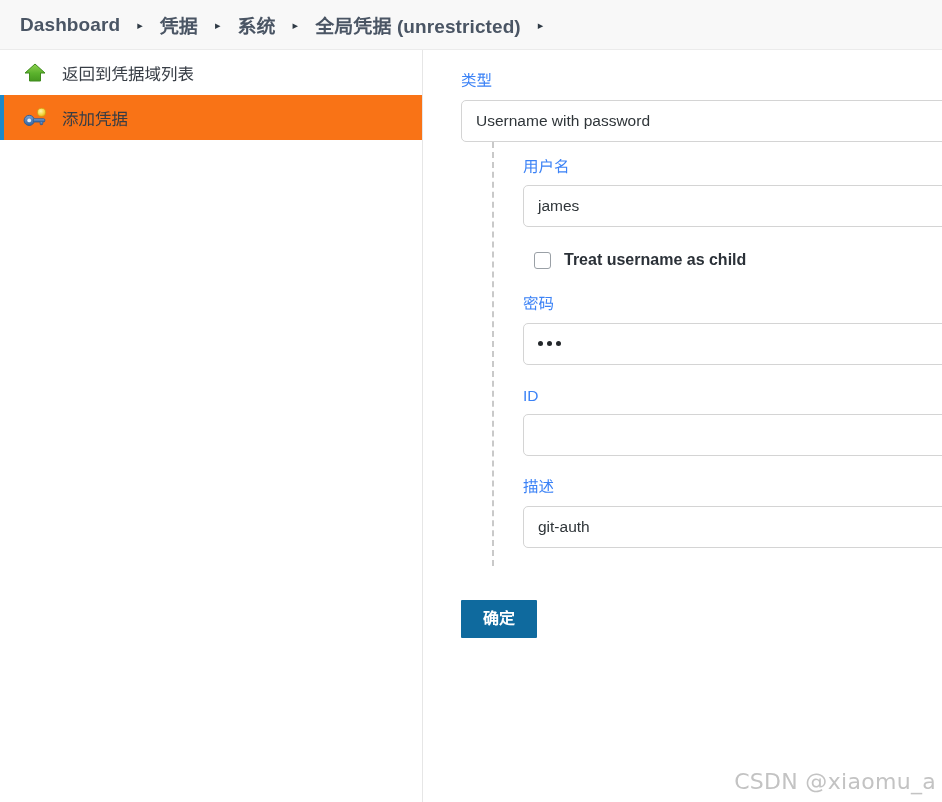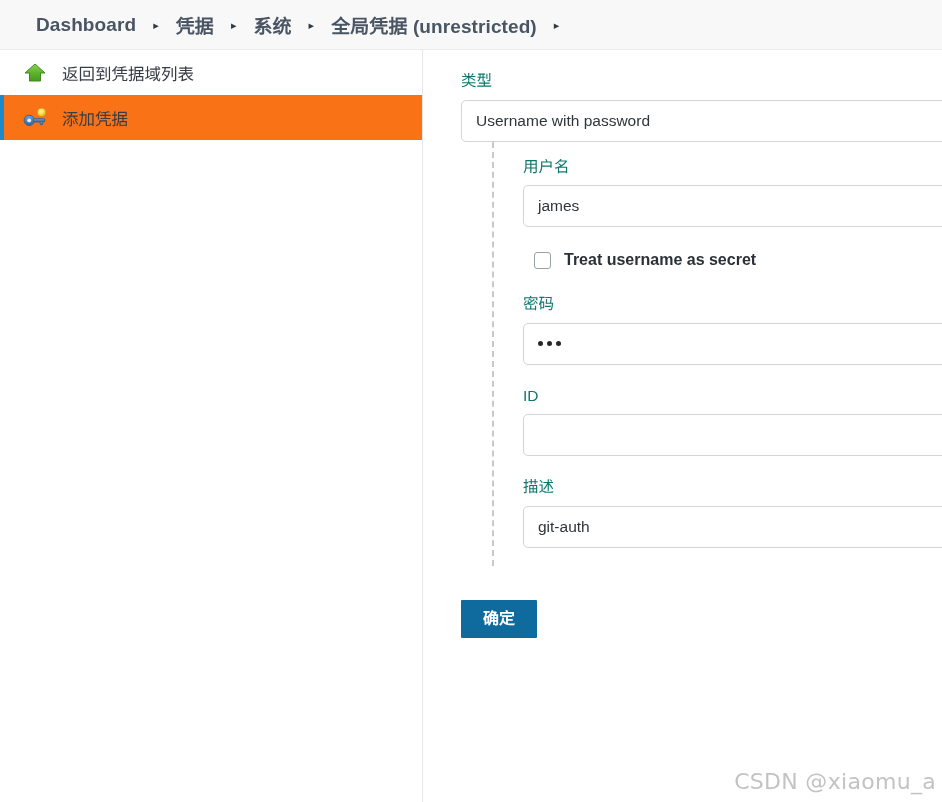--- a/index.html
+++ b/index.html
@@ -18,21 +18,21 @@
   }
 
   
   .breadcrumb-bar {
     height: 50px;
     box-sizing: border-box;
     background: #f8f8f8;
     border-bottom: 1px solid #ebebeb;
     display: flex;
     align-items: center;
-    padding-left: 36px;
+    padding-left: 20px;
     white-space: nowrap;
   }
   .crumb {
     font-size: 19px;
     font-weight: bold;
     color: #4a5564;
     letter-spacing: 0.1px;
   }
   .crumb.link { color: #4a5564; cursor: pointer; }
   .crumb-sep {
@@ -93,21 +93,21 @@
   .content {
     flex: 1 1 auto;
     padding: 22px 0 0 38px;
     box-sizing: border-box;
     position: relative;
     overflow: hidden;
   }
 
   .field-label {
     font-size: 15.5px;
-    color: #0f766e;
+    color: #3b82f6;
     margin-bottom: 9px;
     line-height: 1.2;
   }
 
   .control {
     box-sizing: border-box;
     height: 42px;
     border: 1px solid #d4d4d4;
     border-radius: 5px;
     background: #fff;
@@ -270,21 +270,21 @@
 
       <div class="group-block">
         <div class="field-label">用户名</div>
         <div class="control">
           <span class="value-text">james</span>
         </div>
       </div>
 
       <div class="check-row">
         <span class="checkbox"></span>
-        <span class="check-label">Treat username as secret</span>
+        <span class="check-label">Treat username as child</span>
       </div>
 
       <div class="group-block">
         <div class="field-label">密码</div>
         <div class="control">
           <span class="pwd-dots">
             <i></i>
               <i></i>
               <i></i>
           </span>

